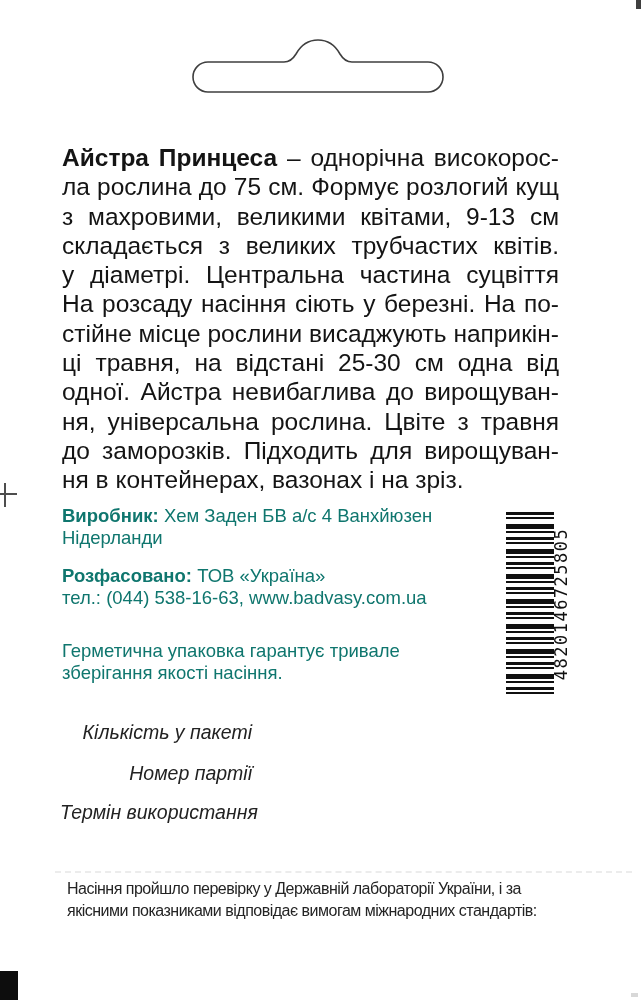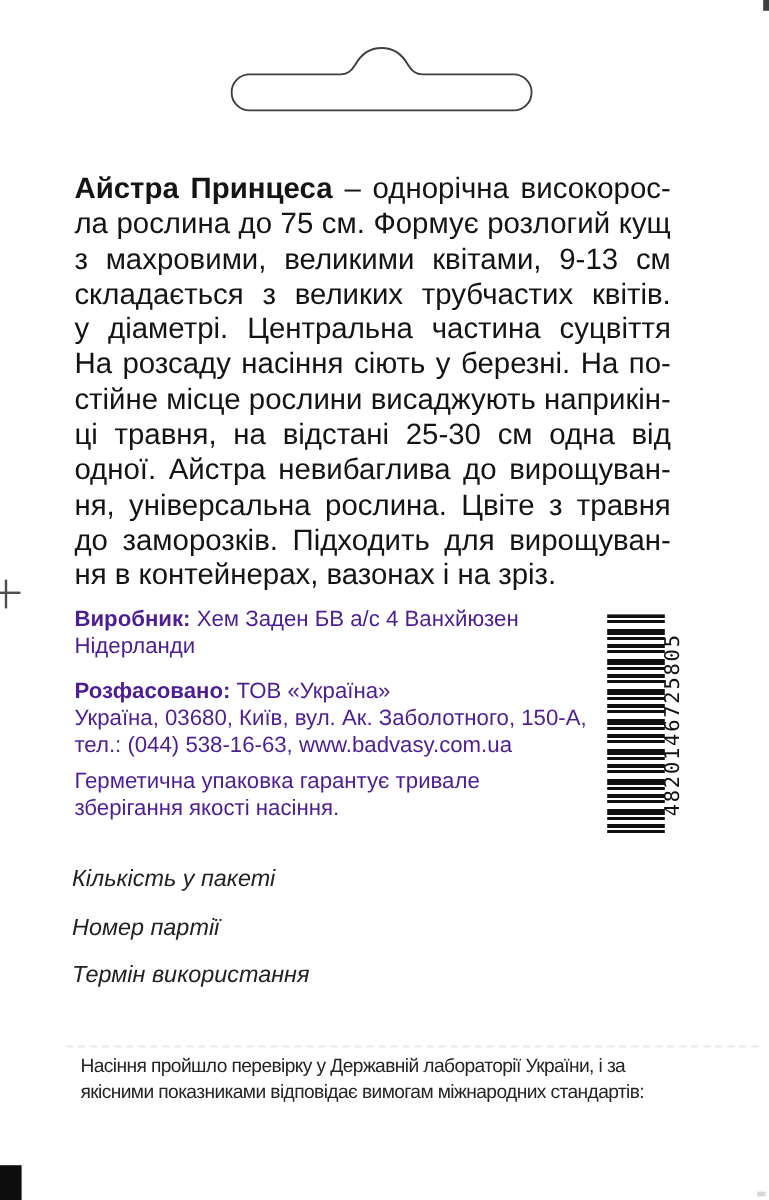--- a/index.html
+++ b/index.html
@@ -8,27 +8,27 @@
     overflow:hidden;font-family:"Liberation Sans",sans-serif;color:#1b1b1b;
   }
   
   .euro-slot{position:absolute;left:192px;top:37px;width:252px;height:58px;}
   
   .description{position:absolute;left:62px;top:143px;width:497px;font-size:24.5px;line-height:29.3px;color:#141414;}
   .dline{text-align:justify;text-align-last:justify;white-space:nowrap;}
   .dline-last{text-align:left;text-align-last:left;white-space:nowrap;}
   .description b{font-weight:bold;}
   
-  .smallblock{position:absolute;left:62px;font-size:18.5px;line-height:22.3px;color:#4c1d95;}
+  .smallblock{position:absolute;left:62px;font-size:18.5px;line-height:22.3px;color:#0f766e;}
   .smallblock b{font-weight:bold;}
   .producer{top:505px;}
   .packer{top:565px;}
   .storage{top:640px;}
   
-  .field-label{position:absolute;left:60px;width:192px;text-align:left;
+  .field-label{position:absolute;left:60px;width:192px;text-align:right;
     font-style:italic;font-size:19.5px;color:#222;white-space:nowrap;}
   .field-quantity{top:721px;}
   .field-batch{top:762px;}
   .field-expiry{top:801px;}
   
   .separator{position:absolute;left:55px;top:871px;width:577px;border-top:2px dashed #ececec;}
   
   .certification{position:absolute;left:67px;top:878px;width:480px;
     font-size:16px;letter-spacing:-0.5px;line-height:22px;color:#242424;}
   
@@ -87,21 +87,20 @@
     <div class="dline-last">ня в контейнерах, вазонах і на зріз.</div>
   </div>
 
   <div class="smallblock producer">
     <div><b>Виробник:</b> <span>Хем Заден БВ а/с 4 Ванхйюзен</span></div>
     <div>Нідерланди</div>
   </div>
 
   <div class="smallblock packer">
     <div><b>Розфасовано:</b> <span>ТОВ «Україна»</span></div>
-    <div>Україна, 03680, Київ, вул. Ак. Заболотного, 150-А,</div>
     <div>тел.: (044) 538-16-63, www.badvasy.com.ua</div>
   </div>
 
   <div class="smallblock storage">
     <div>Герметична упаковка гарантує тривале</div>
     <div>зберігання якості насіння.</div>
   </div>
 
   <div class="field-label field-quantity">Кількість у пакеті</div>
   <div class="field-label field-batch">Номер партії</div>

